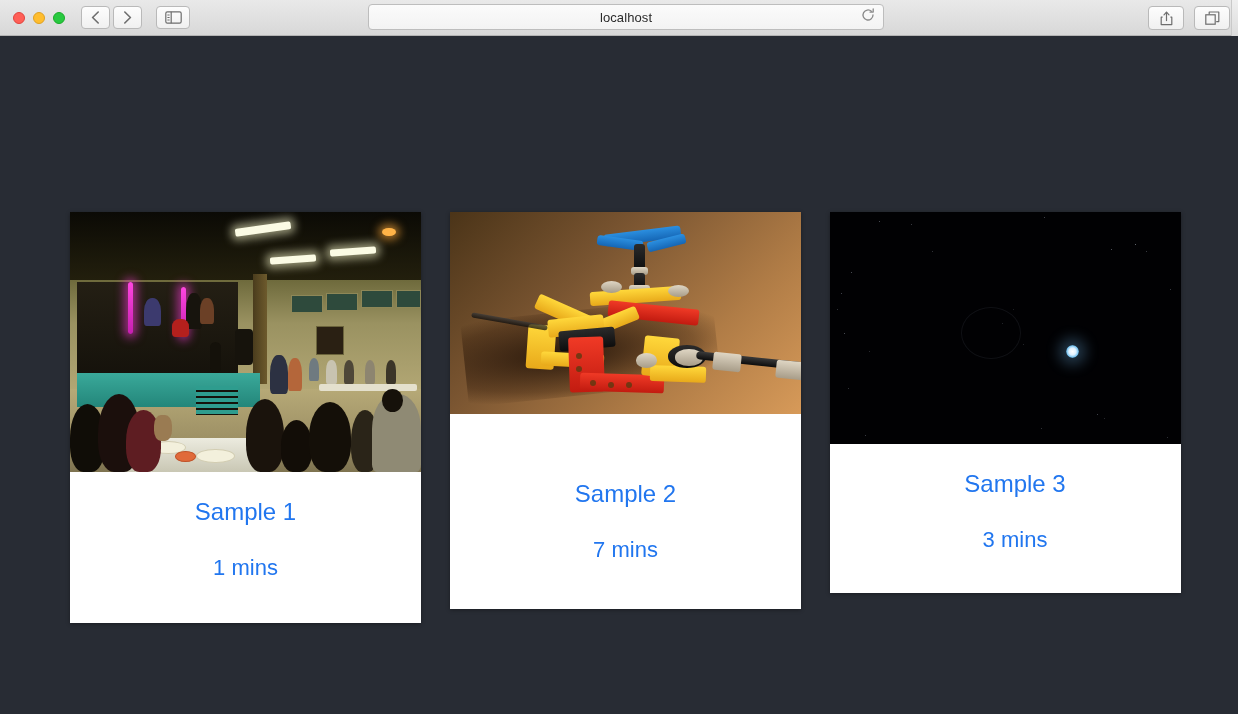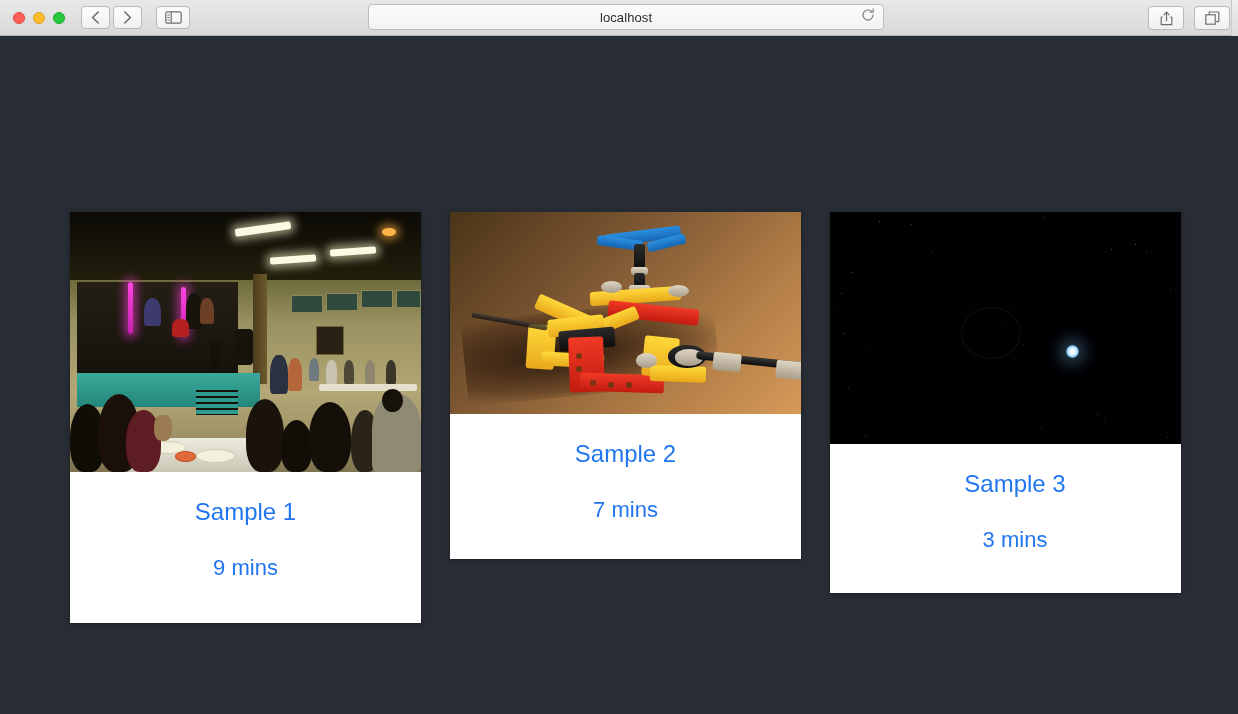--- a/index.html
+++ b/index.html
@@ -148,21 +148,21 @@
     display: block;
   }
   .thumb-1 { height: 260px; }
   .thumb-2 { height: 202px; }
   .thumb-3 { height: 232px; }
 
   .card-body {
     padding: 26px 10px 42px 10px;
     text-align: center;
   }
-  .card-body.b2 { padding: 26px 10px 36px 10px; }
+  .card-body.b2 { padding: 26px 10px 46px 10px; margin-top: 40px; }
   .card-body.b3 { padding: 26px 6px 40px 10px; margin-left: 15px; }
 
   .card-title {
     font-size: 24px;
     line-height: 1.2;
     color: #2176ef;
     font-weight: 400;
   }
   .card-duration {
     font-size: 22px;
@@ -432,21 +432,21 @@
           <div class="t1-head" style="left:50%;top:72%;width:11%;height:28%;background:#1a130c;"></div>
           <div class="t1-head" style="left:60%;top:80%;width:9%;height:20%;background:#120d07;"></div>
           <div class="t1-head" style="left:68%;top:73%;width:12%;height:27%;background:#140f08;"></div>
           <div class="t1-head" style="left:80%;top:76%;width:8%;height:24%;background:#2a2418;"></div>
           <div class="t1-head" style="left:86%;top:70%;width:14%;height:30%;background:#8f8a74;border-radius:45% 45% 10% 10%;"></div>
           <div class="t1-head" style="left:89%;top:68%;width:6%;height:9%;background:#16110a;border-radius:50%;"></div>
         </div>
 
         <div class="card-body">
           <div class="card-title">Sample 1</div>
-          <div class="card-duration">9 mins</div>
+          <div class="card-duration">1 mins</div>
         </div>
       </div>
 
       <div class="card">
         <div class="thumb thumb-2 t2">
           <div class="t2-shadow"></div>
 
           <div class="t2-beam t2-blue" style="left:44%;top:9%;width:22%;height:6%;transform:rotate(-7deg);"></div>
           <div class="t2-beam t2-blue" style="left:42%;top:13%;width:13%;height:5%;transform:rotate(8deg);"></div>
           <div class="t2-beam t2-blue" style="left:56%;top:13%;width:11%;height:5%;transform:rotate(-14deg);"></div>

